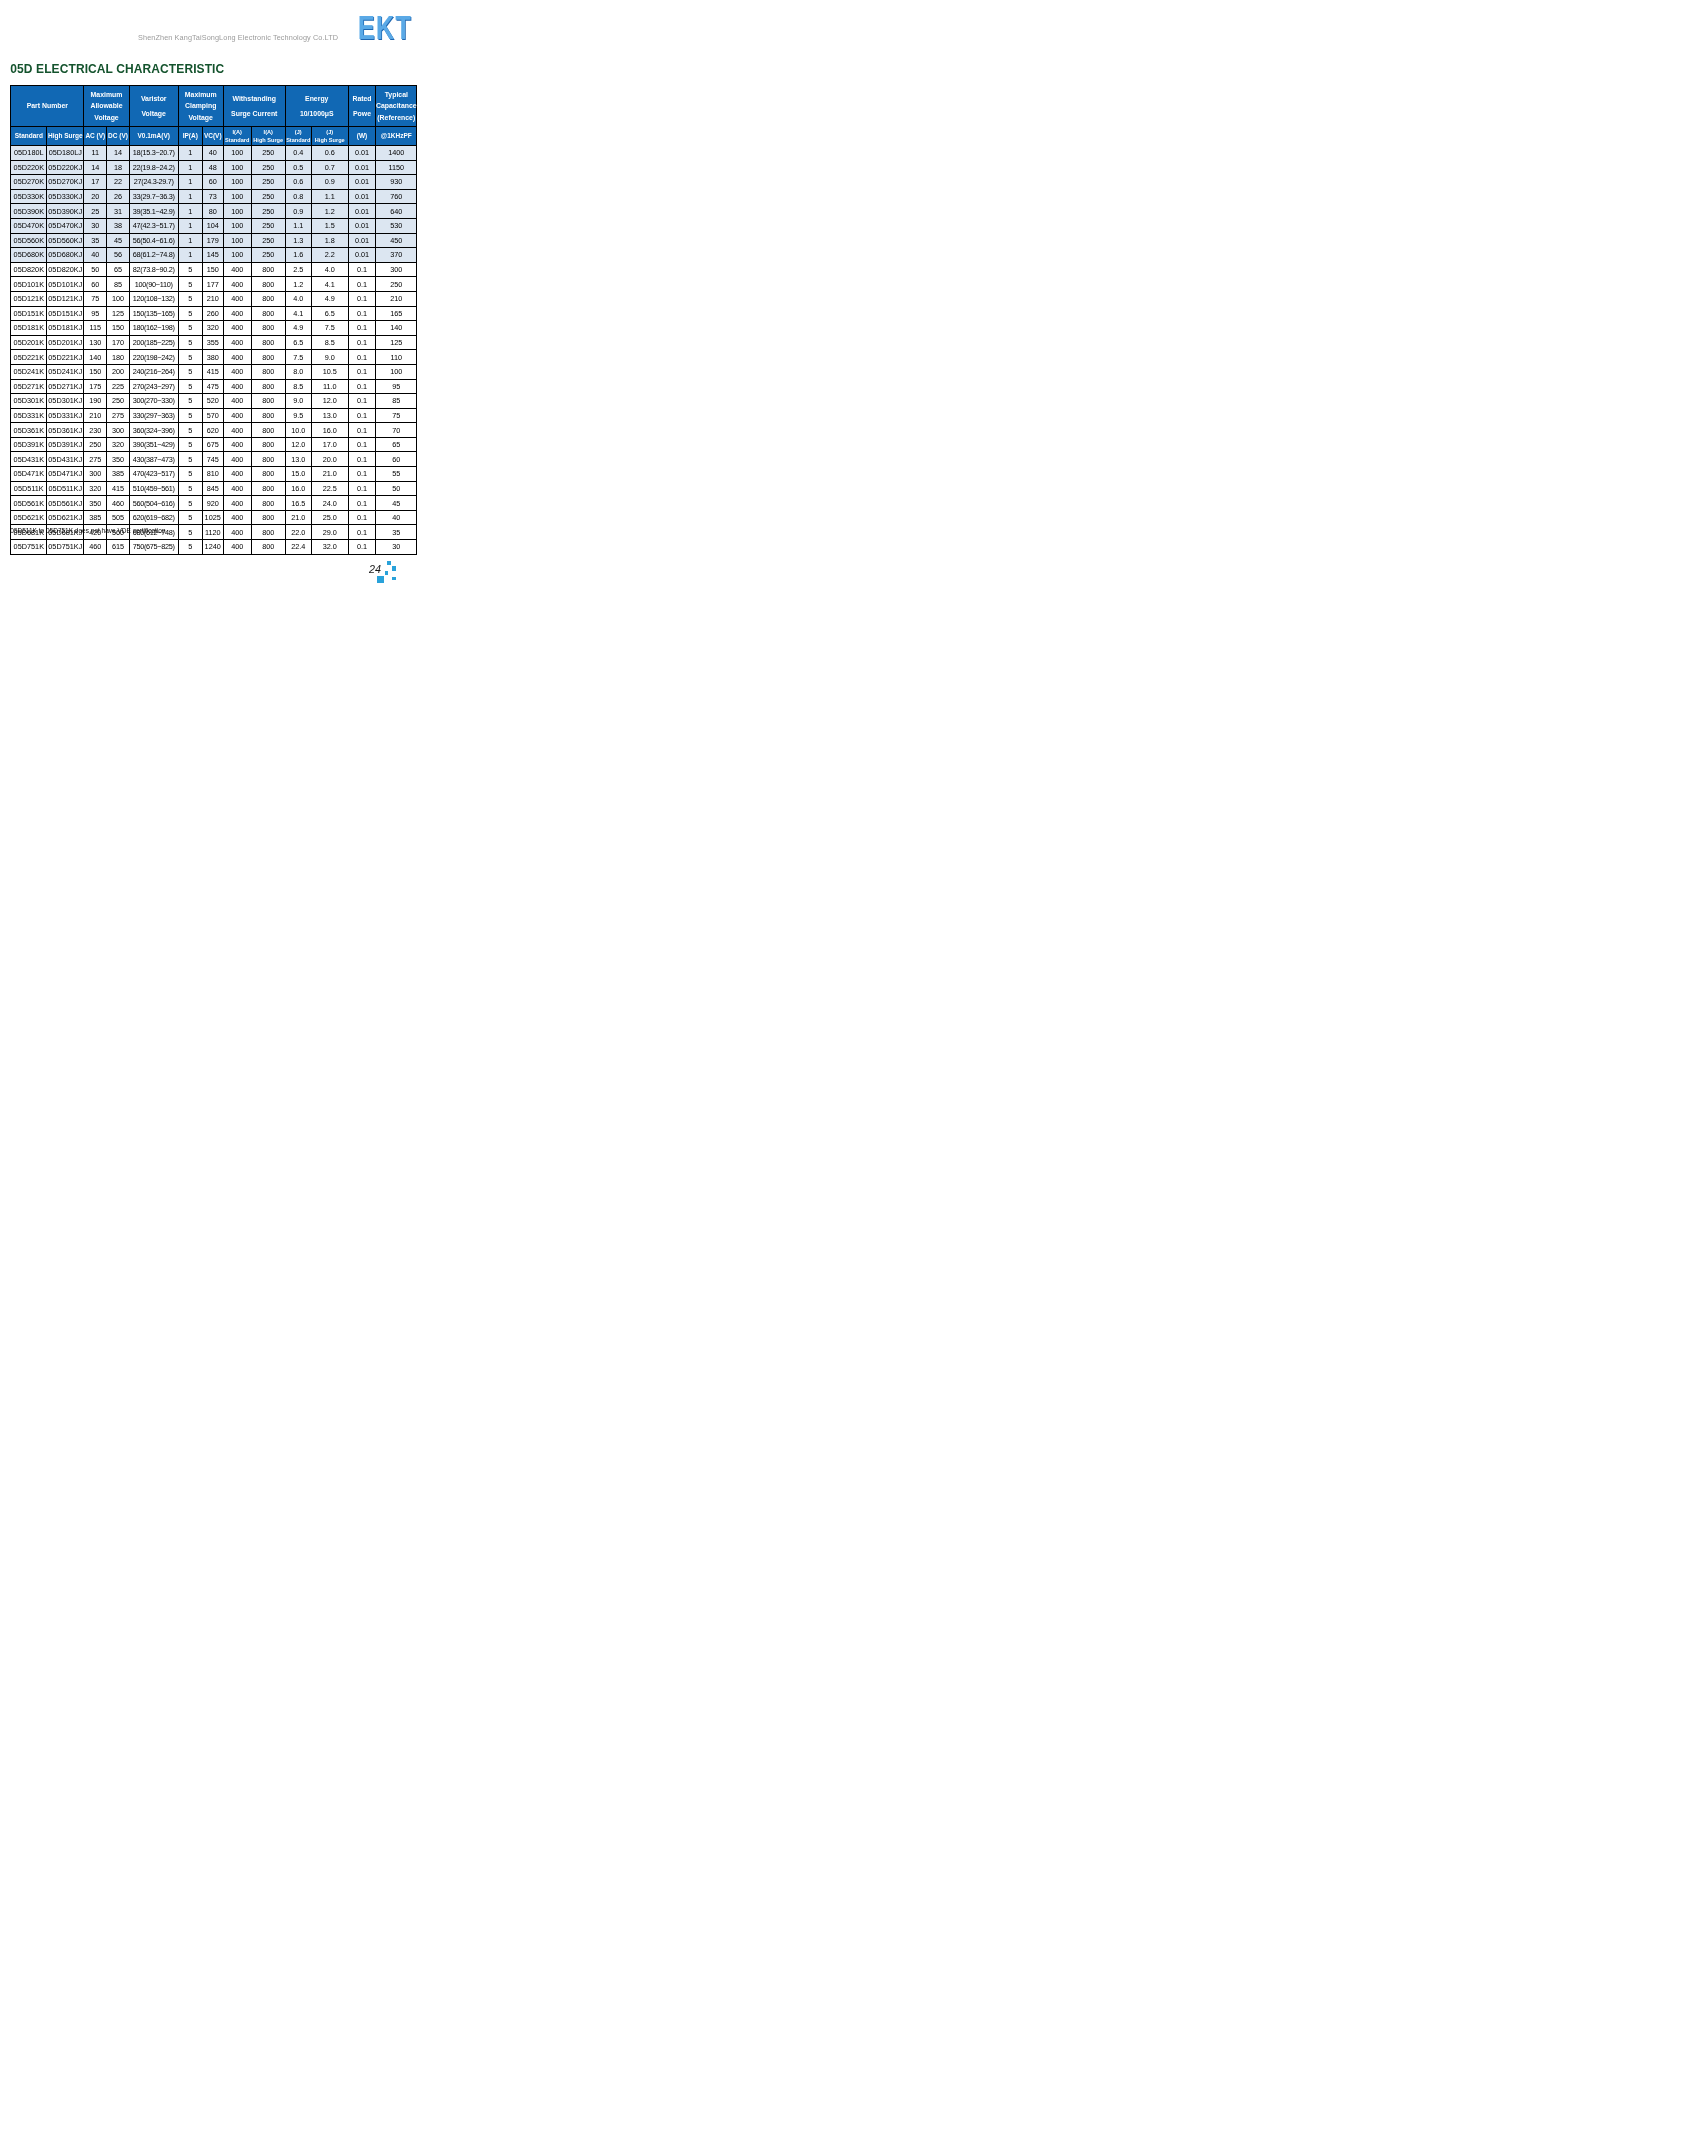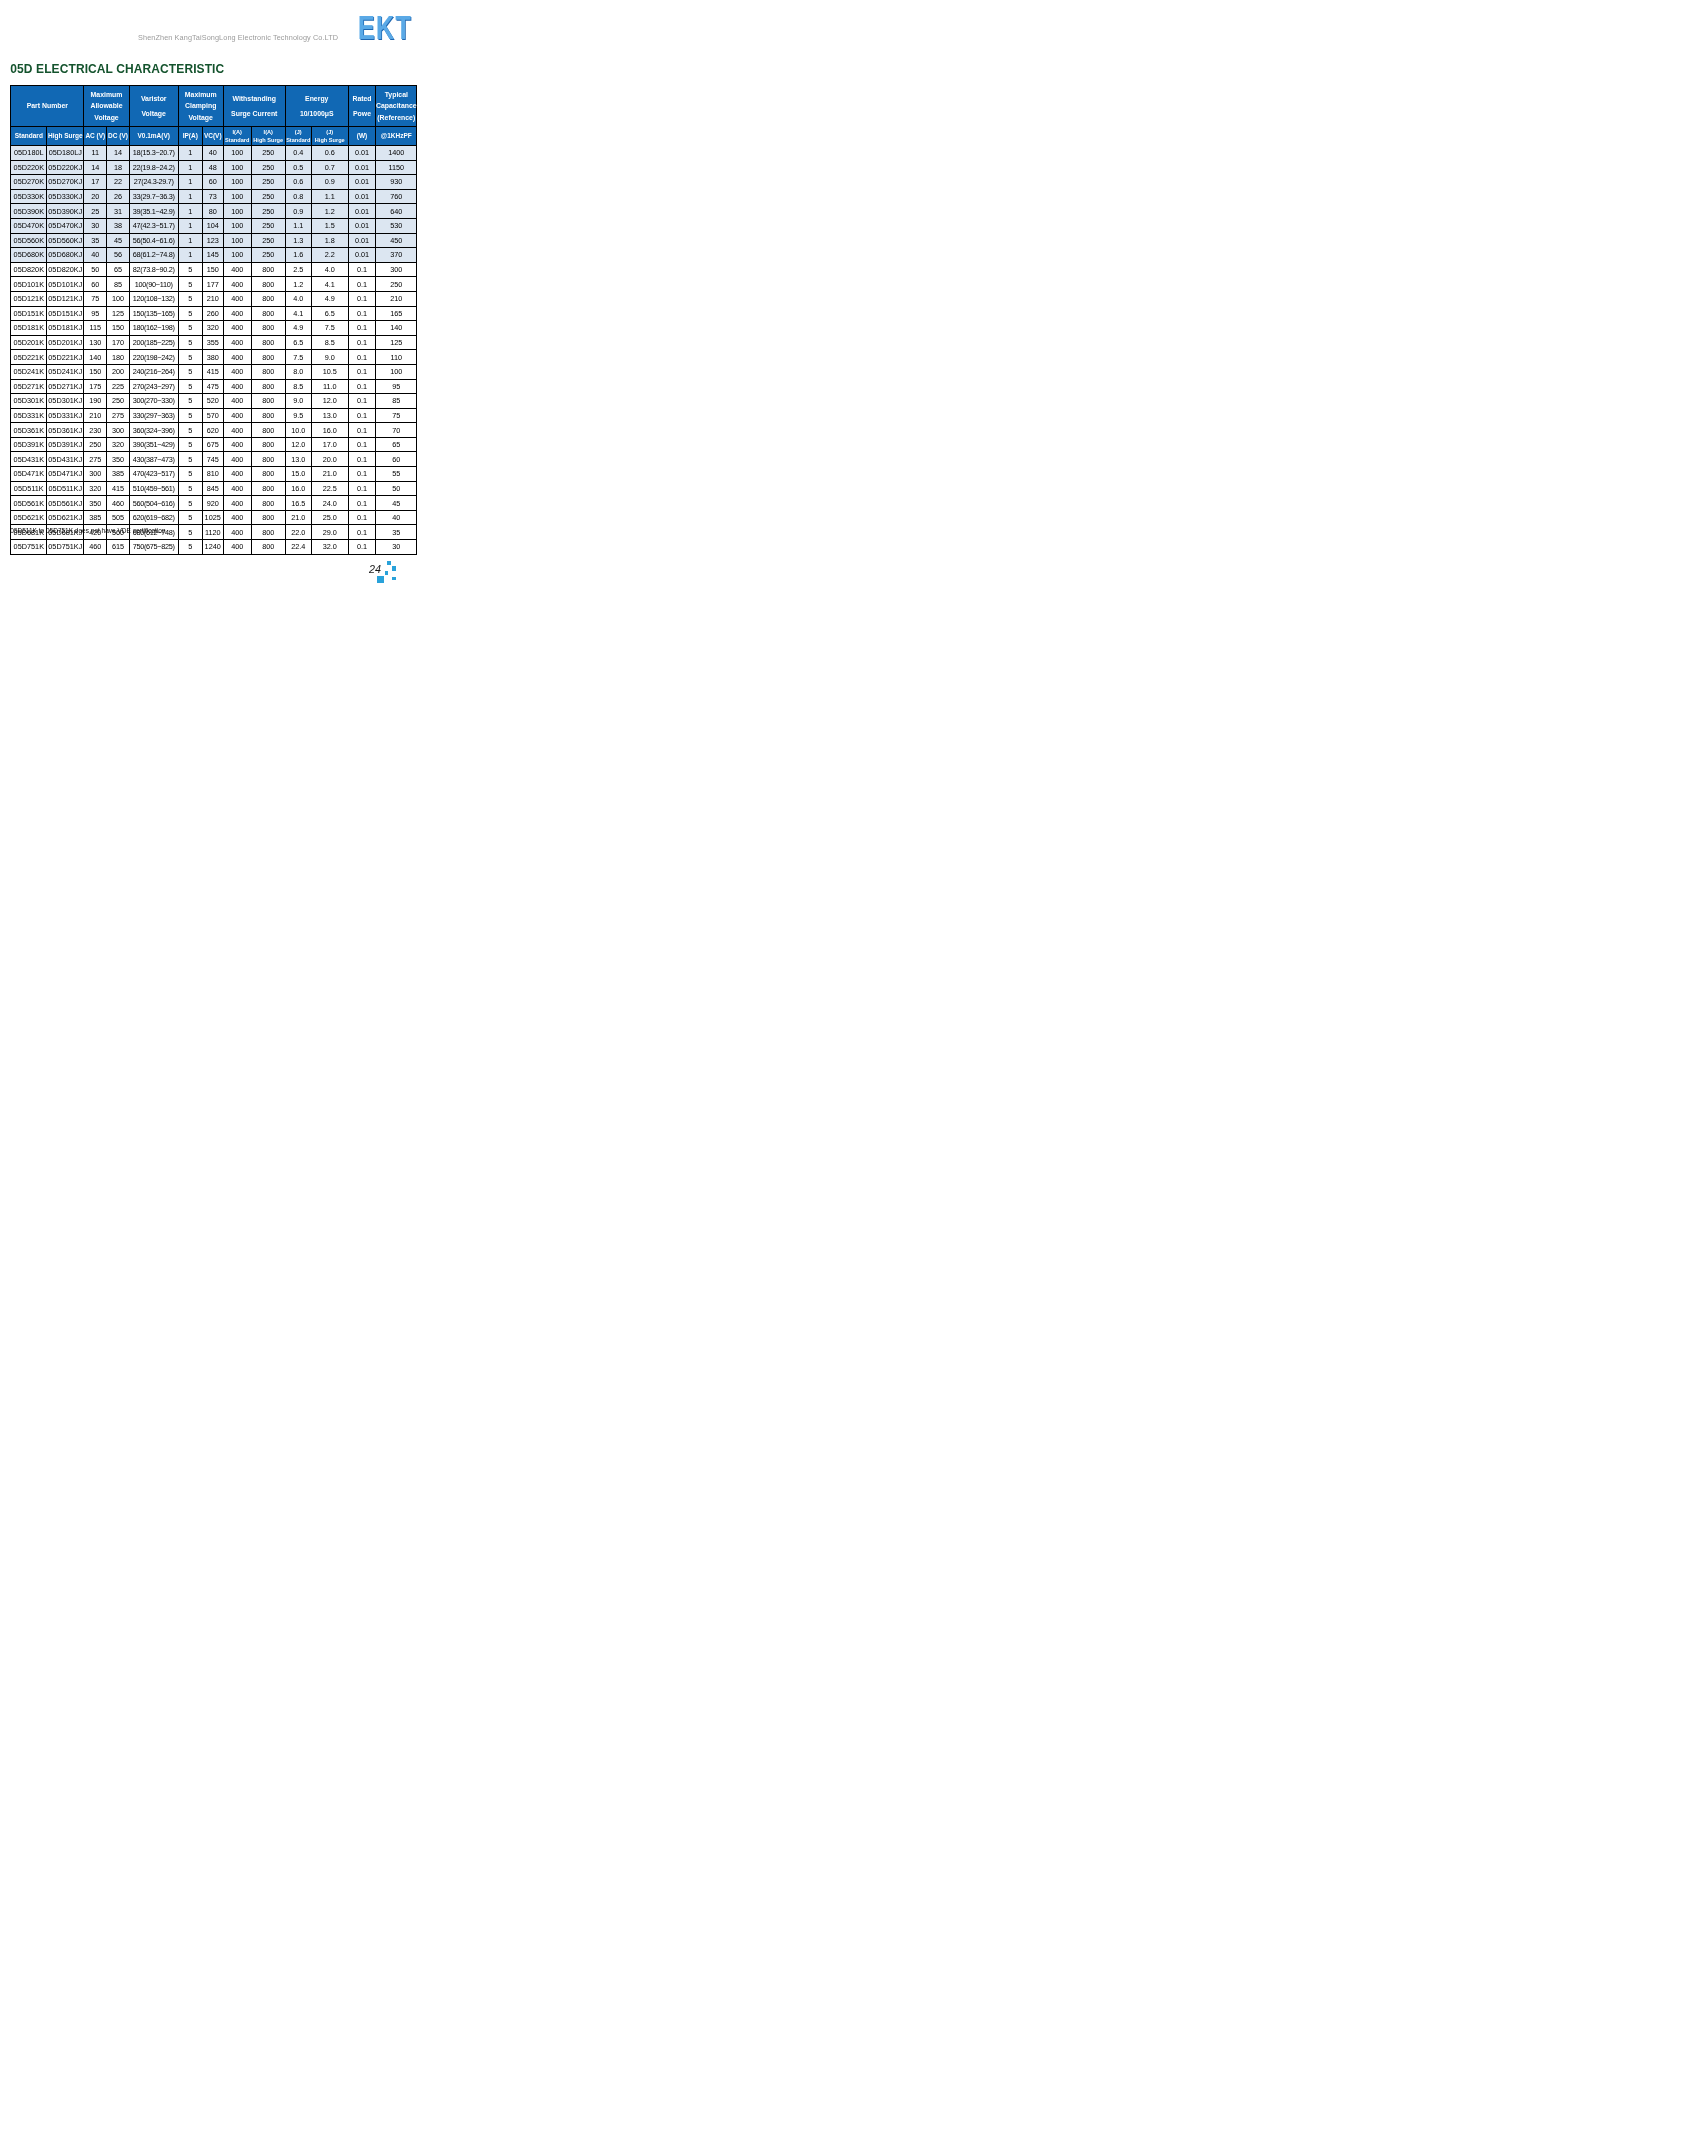--- a/index.html
+++ b/index.html
@@ -285,21 +285,21 @@
             <td>0.01</td>
             <td>530</td>
           </tr>
           <tr class="hl">
             <td>05D560K</td>
             <td>05D560KJ</td>
             <td>35</td>
             <td>45</td>
             <td class="rng">56(50.4~61.6)</td>
             <td>1</td>
-            <td>123</td>
+            <td>179</td>
             <td>100</td>
             <td>250</td>
             <td>1.3</td>
             <td>1.8</td>
             <td>0.01</td>
             <td>450</td>
           </tr>
           <tr class="hl">
             <td>05D680K</td>
             <td>05D680KJ</td>

